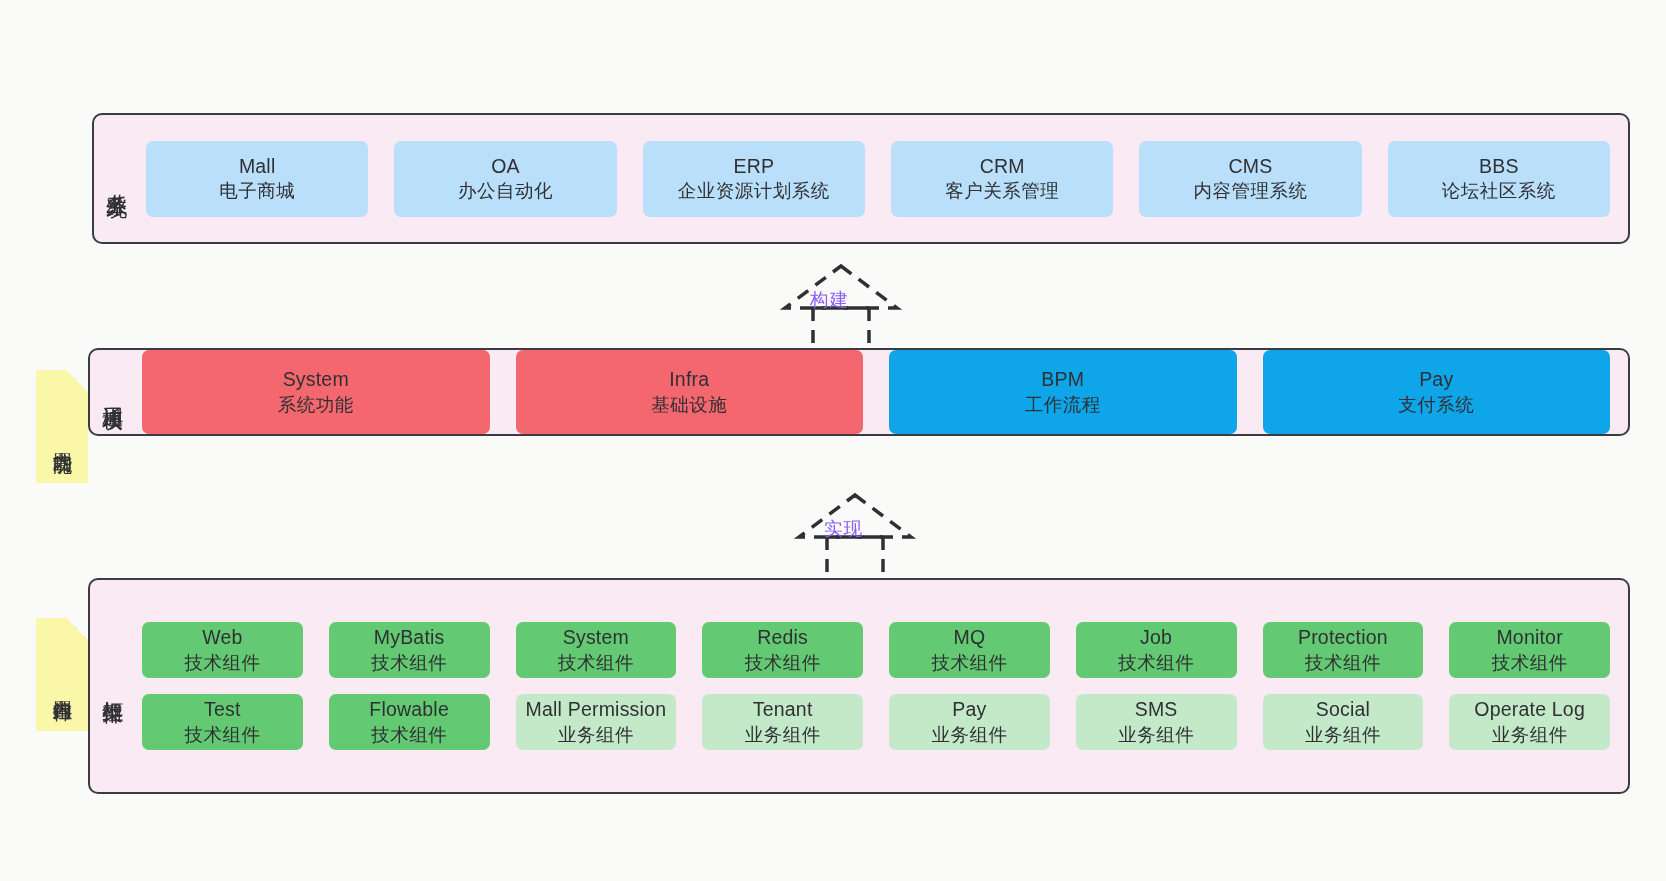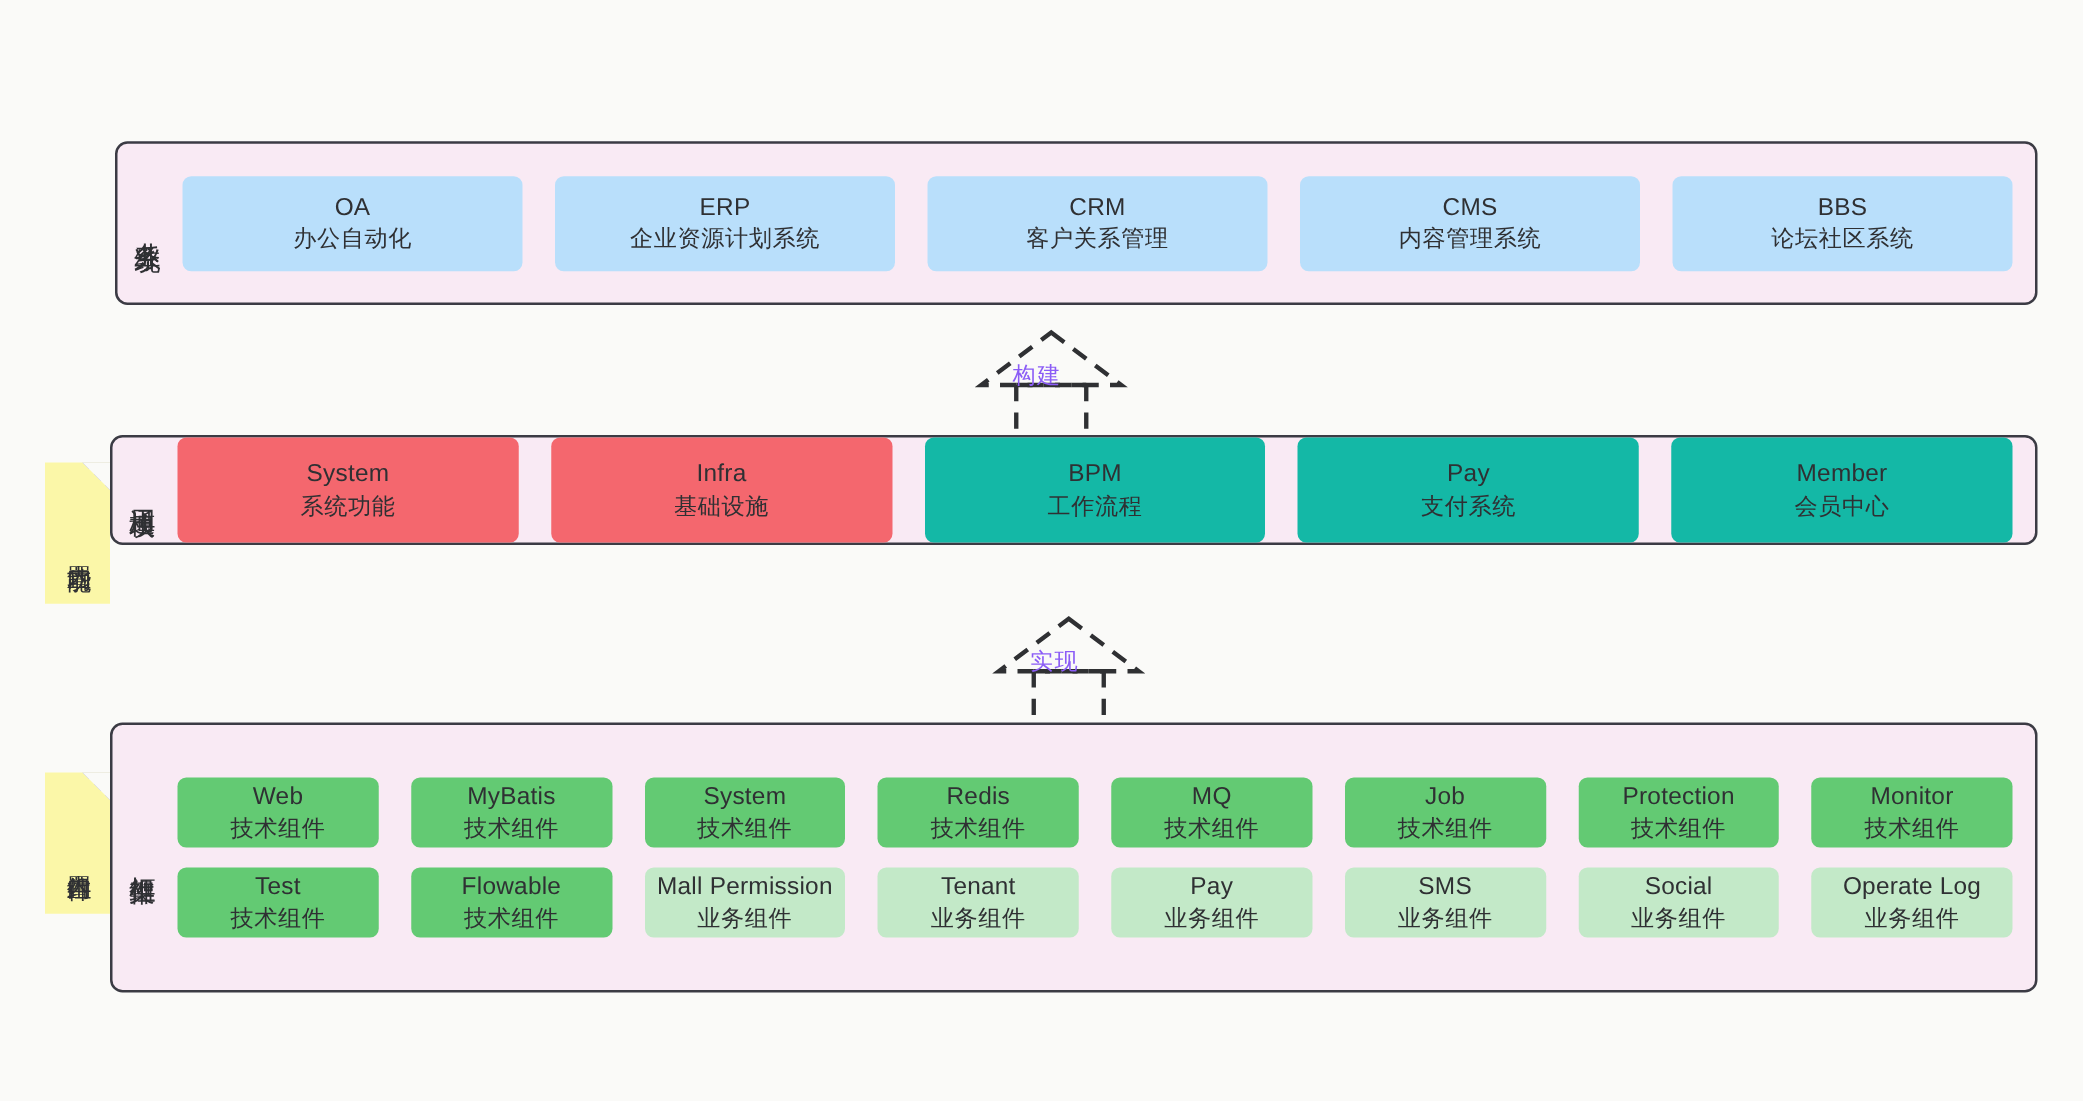--- a/index.html
+++ b/index.html
@@ -76,21 +76,21 @@
     font-size: 19.5px;
     letter-spacing: .2px;
   }
   .card .cn {
     font-size: 18.5px;
     letter-spacing: .5px;
   }
 
   .c-blue        { background: #b9dffb; }
   .c-red         { background: #f4676e; }
-  .c-pink        { background: #14b8a6; }
+  .c-pink        { background: #0ea5e9; }
   .c-green       { background: #63ca73; }
   .c-lightgreen  { background: #c3e9c8; }
 
   .h-blue   { height: 76px; }
   .h-module { height: 84px; }
   .h-comp   { height: 56px; }
 
   
   .sticky {
     position: absolute;
@@ -141,20 +141,24 @@
   }
 </style>
 </head>
 <body>
 
 <div class="layer" id="layer-business" style="left:92px; top:113px; width:1538px; height:131px;">
   <div class="layer-title">业务系统</div>
   <div class="layer-body">
     <div class="row" id="row-business">
         <div class="card h-blue c-blue">
+          <div class="en">Mall</div>
+          <div class="cn">电子商城</div>
+        </div>
+        <div class="card h-blue c-blue">
           <div class="en">OA</div>
           <div class="cn">办公自动化</div>
         </div>
         <div class="card h-blue c-blue">
           <div class="en">ERP</div>
           <div class="cn">企业资源计划系统</div>
         </div>
         <div class="card h-blue c-blue">
           <div class="en">CRM</div>
           <div class="cn">客户关系管理</div>
@@ -199,24 +203,20 @@
           <div class="cn">基础设施</div>
         </div>
         <div class="card c-pink h-module">
           <div class="en">BPM</div>
           <div class="cn">工作流程</div>
         </div>
         <div class="card c-pink h-module">
           <div class="en">Pay</div>
           <div class="cn">支付系统</div>
         </div>
-        <div class="card c-pink h-module">
-          <div class="en">Member</div>
-          <div class="cn">会员中心</div>
-        </div>
       </div>
   </div>
 </div>
 
 <div class="connector" id="conn-impl" style="left:770px; top:487px; width:170px; height:92px;">
   <svg width="170" height="92" viewBox="0 0 170 92">
     <polygon points="85,8 141,50 29,50" fill="#fafaf8" stroke="#2f3033" stroke-width="3.5" stroke-dasharray="13 9" stroke-linejoin="miter"></polygon>
     <path d="M57,50 L57,92 M113,50 L113,92 M57,50 L113,50" fill="none" stroke="#2f3033" stroke-width="3.5" stroke-dasharray="13 9"></path>
   </svg>
   <div class="conn-label" style="left:54px; top:29px;">实现</div>

